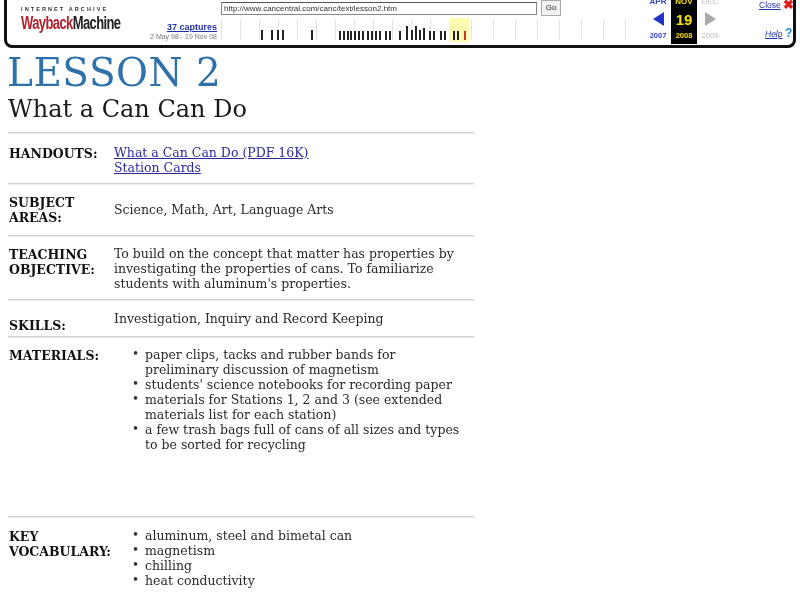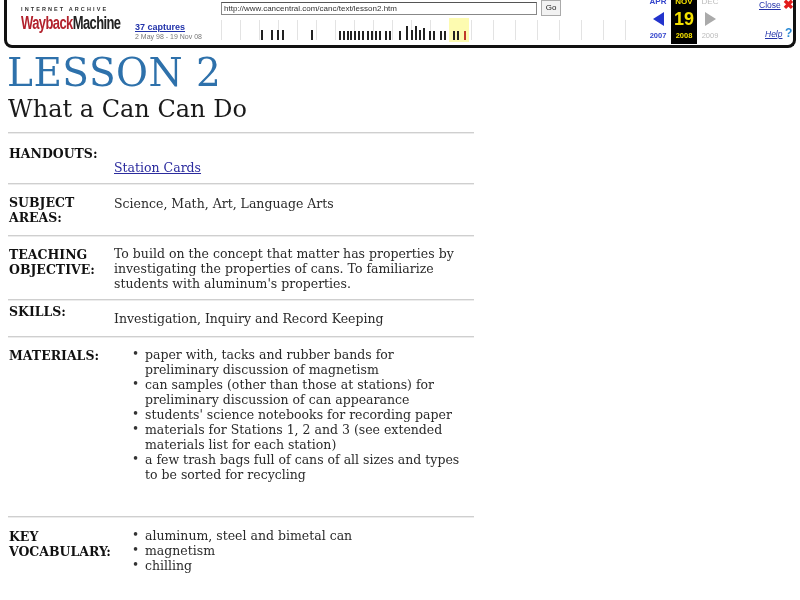--- a/index.html
+++ b/index.html
@@ -11,40 +11,40 @@
       position: absolute; left: 4px; top: -4px; width: 792px; height: 52px;
       border: 3px solid #111; border-top: none; border-radius: 0 0 8px 8px;
       background: #fff; font-family: "Liberation Sans", sans-serif;
     }
     .wb-logo { position: absolute; left: 14px; top: 10px; width: 96px; height: 30px; }
     .wb-logo-top { font-size: 5.5px; letter-spacing: 2.1px; color: #333; font-weight: bold; white-space: nowrap; }
     .wb-logo-main { margin-top: 2px; font-size: 13px; font-weight: bold; letter-spacing: -0.6px; line-height: 14px; white-space: nowrap; transform: scaleY(1.35); transform-origin: top left; }
     .wb-logo-main .w1 { color: #b2212c; }
     .wb-logo-main .w2 { color: #222; }
 
-    .wb-captures { position: absolute; left: 128px; top: 26px; width: 82px; text-align: left; }
+    .wb-captures { position: absolute; left: 128px; top: 26px; width: 82px; text-align: right; }
     .wb-captures a { font-size: 9px; font-weight: bold; color: #2233aa; text-decoration: underline; display: block; }
     .wb-range { font-size: 7px; color: #777; white-space: nowrap; margin-top: 1px; display: block; }
 
     .wb-url { position: absolute; left: 214px; top: 6px; width: 316px; height: 13px; border: 1px solid #888; border-top-color: #555; font-size: 8px; padding-left: 2px; line-height: 11px; color: #333; font-family: "Liberation Sans", sans-serif; background: #fff; }
     .wb-go { position: absolute; left: 534px; top: 4px; width: 20px; height: 16px; border: 1px solid #aaa; background: #f2f2f2; font-size: 8px; line-height: 14px; text-align: center; color: #222; }
 
     .wb-timeline { position: absolute; left: 214px; top: 22px; width: 420px; height: 24px; }
     .wb-timeline .yr { position: absolute; top: 2px; width: 1px; height: 20px; background: #e3e3e3; }
     .wb-timeline .hl { position: absolute; left: 228px; top: 0; width: 20px; height: 24px; background: #fdfbb0; }
     .wb-timeline .bar { position: absolute; bottom: 2px; width: 2px; background: #222; }
     .wb-timeline .bar.cur { background: #c0392b; }
 
     .wb-months { position: absolute; left: 638px; top: 0; width: 108px; height: 48px; }
     .wb-col { position: absolute; top: 0; width: 26px; height: 48px; text-align: center; font-weight: bold; }
     .wb-col.prev { left: 0; color: #3344cc; }
     .wb-col.cur { left: 26px; background: #000; color: #f5e100; }
     .wb-col.next { left: 52px; color: #bbb; font-weight: normal; }
     .wb-col .m { font-size: 8px; margin-top: 1px; display: block; height: 11px; }
-    .wb-col .d { font-size: 18px; display: block; height: 23px; line-height: 23px; }
+    .wb-col .d { font-size: 15px; display: block; height: 23px; line-height: 23px; }
     .wb-col .y { font-size: 7.5px; display: block; }
     .arrow-l { display: inline-block; width: 0; height: 0; border-top: 7px solid transparent; border-bottom: 7px solid transparent; border-right: 11px solid #2233cc; margin-top: 4px; }
     .arrow-r { display: inline-block; width: 0; height: 0; border-top: 7px solid transparent; border-bottom: 7px solid transparent; border-left: 11px solid #aaa; margin-top: 4px; }
 
     .wb-close { position: absolute; left: 752px; top: 4px; font-size: 8.5px; color: #2233aa; text-decoration: underline; }
     .wb-close-x { position: absolute; left: 776px; top: 1px; font-size: 13px; color: #e21b1b; font-weight: bold; }
     .wb-help { position: absolute; left: 758px; top: 33px; font-size: 8.5px; color: #2233aa; text-decoration: underline; font-style: italic; }
     .wb-help-q { position: absolute; left: 778px; top: 30px; font-size: 12px; color: #2b8bd6; font-weight: bold; }
 
     
@@ -158,63 +158,63 @@
   <span class="wb-help-q">?</span>
 </div>
 
 <h1 class="lesson-title">LESSON 2</h1>
 <h2 class="lesson-subtitle">What a Can Can Do</h2>
 
 <div class="hr" style="top:132px"></div>
 
 <div class="row-label" style="top:146px">HANDOUTS:</div>
 <div class="row-value" style="top:145px">
-  <br>
+  <a>What a Can Can Do (PDF 16K)</a><br>
   <a>Station Cards</a>
 </div>
 
 <div class="hr" style="top:183px"></div>
 
 <div class="row-label" style="top:195px">
   <span>SUBJECT</span><br>
   <span>AREAS:</span>
 </div>
-<div class="row-value" style="top:196px">Science, Math, Art, Language Arts</div>
+<div class="row-value" style="top:202px">Science, Math, Art, Language Arts</div>
 
 <div class="hr" style="top:235px"></div>
 
 <div class="row-label" style="top:247px">
   <span>TEACHING</span><br>
   <span>OBJECTIVE:</span>
 </div>
 <div class="row-value" style="top:246px">
   <span>To build on the concept that matter has properties by</span><br>
   <span>investigating the properties of cans. To familiarize</span><br>
   <span>students with aluminum's properties.</span>
 </div>
 
 <div class="hr" style="top:299px"></div>
 
-<div class="row-label" style="top:304px">SKILLS:</div>
+<div class="row-label" style="top:318px">SKILLS:</div>
 <div class="row-value" style="top:311px">Investigation, Inquiry and Record Keeping</div>
 
 <div class="hr" style="top:336px"></div>
 
 <div class="row-label" style="top:348px">MATERIALS:</div>
 <ul class="blist" style="top:347px">
-  <li><span>paper with, tacks and rubber bands for</span><br><span>preliminary discussion of magnetism</span></li>
-  <li><span>can samples (other than those at stations) for</span><br><span>preliminary discussion of can appearance</span></li>
+  <li><span>paper clips, tacks and rubber bands for</span><br><span>preliminary discussion of magnetism</span></li>
   <li><span>students' science notebooks for recording paper</span></li>
   <li><span>materials for Stations 1, 2 and 3 (see extended</span><br><span>materials list for each station)</span></li>
   <li><span>a few trash bags full of cans of all sizes and types</span><br><span>to be sorted for recycling</span></li>
 </ul>
 
 <div class="hr" style="top:516px"></div>
 
 <div class="row-label" style="top:529px">
   <span>KEY</span><br>
   <span>VOCABULARY:</span>
 </div>
 <ul class="blist" style="top:528px">
   <li>aluminum, steel and bimetal can</li>
   <li>magnetism</li>
   <li>chilling</li>
+  <li>heat conductivity</li>
 </ul>
 
 </body></html>

